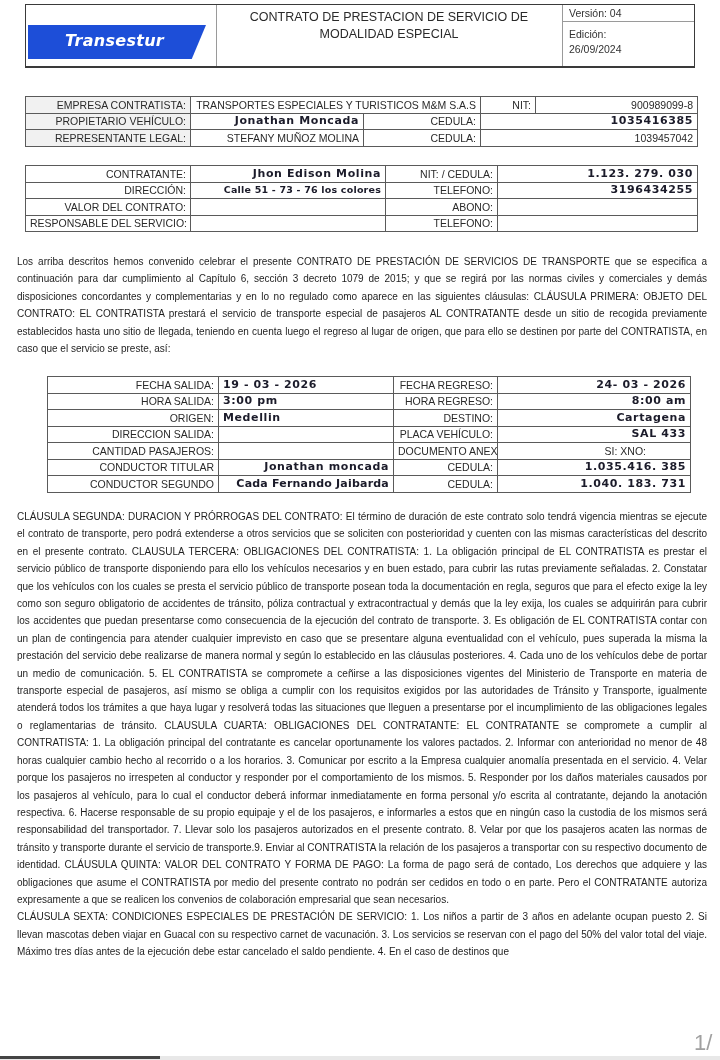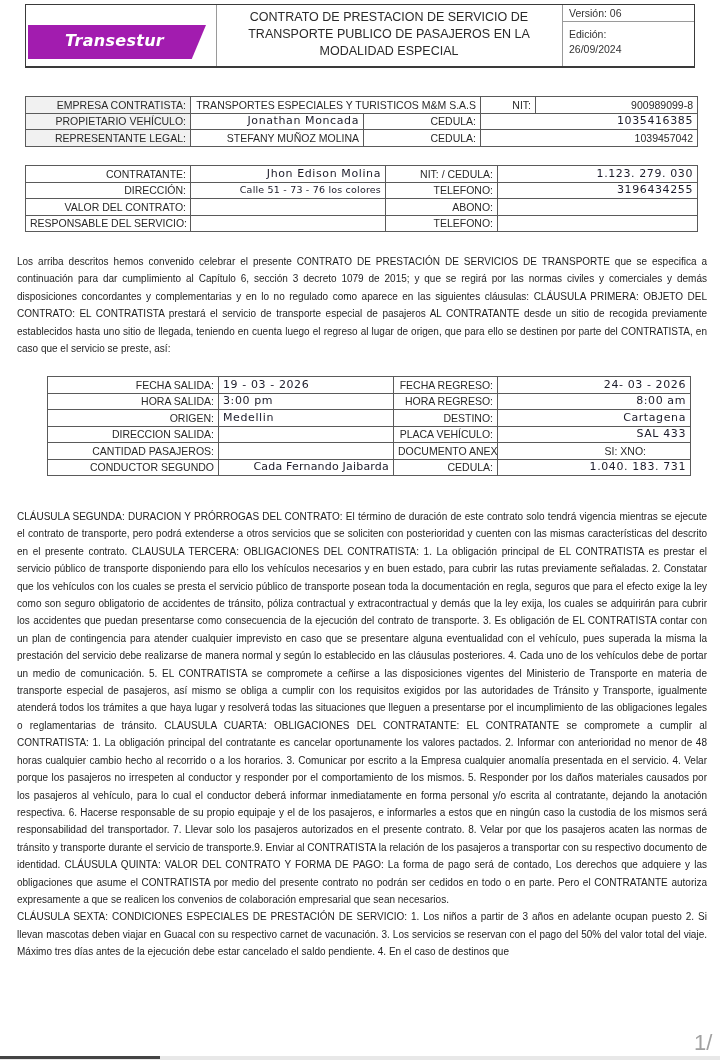--- a/index.html
+++ b/index.html
@@ -10,21 +10,21 @@
     color: #1e1e1e;
   }
   
   .hdr {
     position: absolute; left: 25px; top: 4px; width: 670px; height: 64px;
     border: 1.5px solid #3a3a3a; border-bottom-width: 2.5px; box-sizing: border-box;
   }
   .hdr .logo-cell { position: absolute; left: 0; top: 0; width: 190px; height: 100%; border-right: 1px solid #9a9a9a; }
   .hdr .logo {
     position: absolute; left: 2px; top: 20px; width: 178px; height: 34px;
-    background: #a21caf; clip-path: polygon(0 0, 100% 0, 92% 100%, 0 100%);
+    background: #1d4ed8; clip-path: polygon(0 0, 100% 0, 92% 100%, 0 100%);
   }
   .hdr .logo span {
     position: absolute; left: 37px; top: 6px; color: #fff;
     font-family: "DejaVu Sans", sans-serif; font-style: italic; font-weight: bold;
     font-size: 16px; letter-spacing: 0.3px;
   }
   .hdr .title-cell {
     position: absolute; left: 190px; top: 0; width: 347px; height: 100%;
     border-right: 1px solid #9a9a9a; text-align: center;
     font-size: 12.5px; line-height: 17px; padding-top: 4px; box-sizing: border-box; color: #2a2a2a;
@@ -40,21 +40,21 @@
     font-size: 10.5px; color: #2a2a2a;
   }
   table.form td {
     border: 1px solid #5a5a5a; padding: 0 4px; height: 15.5px;
     white-space: nowrap; overflow: hidden; line-height: 14px; text-align: right;
   }
   table.form td.lbl1 { background: #f1f1f1; }
   table.form { border: 1.5px solid #3a3a3a; }
   .hand {
     font-family: "DejaVu Sans", sans-serif; font-size: 11px; color: #1b1b2a;
-    letter-spacing: 0.6px; font-weight: normal;
+    letter-spacing: 0.6px; font-weight: bold;
   }
   .hand.c { text-align: left; }
 
   
   .para {
     position: absolute; left: 17px; width: 690px;
     font-size: 10px; line-height: 17.4px; color: #1e1e1e; text-align: justify;
   }
   .para p { margin: 0; }
   .pagenum {
@@ -70,25 +70,24 @@
 <body>
 
 <div class="hdr">
   <div class="logo-cell">
     <div class="logo">
       <span>Transestur</span>
     </div>
   </div>
   <div class="title-cell">
     <div>CONTRATO DE PRESTACION DE SERVICIO DE</div>
-    <div>TRANSPORTE PUBLICO DE PASAJEROS EN LA</div>
     <div>MODALIDAD ESPECIAL</div>
   </div>
   <div class="ver-cell">
-    <div class="ver-top">Versión: 06</div>
+    <div class="ver-top">Versión: 04</div>
     <div class="ver-bot">
       <div>Edición:</div>
       <div>26/09/2024</div>
     </div>
   </div>
 </div>
 
 <table class="form" style="left:25px; top:96px; width:672px;">
   <colgroup>
     <col style="width:165px">
@@ -193,20 +192,26 @@
   <tr>
     <td>CANTIDAD PASAJEROS:</td>
     <td></td>
     <td>DOCUMENTO ANEXO</td>
     <td>
       <span>SI: X</span>
       <span style="float:right; margin-right:40px">NO:</span>
     </td>
   </tr>
   <tr>
+    <td>CONDUCTOR TITULAR</td>
+    <td class="hand" style="padding-left:10px">Jonathan moncada</td>
+    <td>CEDULA:</td>
+    <td class="hand" style="padding-left:30px">1.035.416. 385</td>
+  </tr>
+  <tr>
     <td>CONDUCTOR SEGUNDO</td>
     <td class="hand" style="padding-left:4px;letter-spacing:0.2px">Cada Fernando Jaibarda</td>
     <td>CEDULA:</td>
     <td class="hand" style="padding-left:30px">1.040. 183. 731</td>
   </tr>
 </tbody>
   </table>
 
 <div class="para" style="top:508px;">
   <p>CLÁUSULA SEGUNDA: DURACION Y PRÓRROGAS DEL CONTRATO: El término de duración de este contrato solo tendrá vigencia mientras se ejecute el contrato de transporte, pero podrá extenderse a otros servicios que se soliciten con posterioridad y cuenten con las mismas características del descrito en el presente contrato. CLAUSULA TERCERA: OBLIGACIONES DEL CONTRATISTA: 1. La obligación principal de EL CONTRATISTA es prestar el servicio público de transporte disponiendo para ello los vehículos necesarios y en buen estado, para cubrir las rutas previamente señaladas. 2. Constatar que los vehículos con los cuales se presta el servicio público de transporte posean toda la documentación en regla, seguros que para el efecto exige la ley como son seguro obligatorio de accidentes de tránsito, póliza contractual y extracontractual y demás que la ley exija, los cuales se adquirirán para cubrir los accidentes que puedan presentarse como consecuencia de la ejecución del contrato de transporte. 3. Es obligación de EL CONTRATISTA contar con un plan de contingencia para atender cualquier imprevisto en caso que se presentare alguna eventualidad con el vehículo, pues superada la misma la prestación del servicio debe realizarse de manera normal y según lo establecido en las cláusulas posteriores. 4. Cada uno de los vehículos debe de portar un medio de comunicación. 5. EL CONTRATISTA se compromete a ceñirse a las disposiciones vigentes del Ministerio de Transporte en materia de transporte especial de pasajeros, así mismo se obliga a cumplir con los requisitos exigidos por las autoridades de Tránsito y Transporte, igualmente atenderá todos los trámites a que haya lugar y resolverá todas las situaciones que lleguen a presentarse por el incumplimiento de las obligaciones legales o reglamentarias de tránsito. CLAUSULA CUARTA: OBLIGACIONES DEL CONTRATANTE: EL CONTRATANTE se compromete a cumplir al CONTRATISTA: 1. La obligación principal del contratante es cancelar oportunamente los valores pactados. 2. Informar con anterioridad no menor de 48 horas cualquier cambio hecho al recorrido o a los horarios. 3. Comunicar por escrito a la Empresa cualquier anomalía presentada en el servicio. 4. Velar porque los pasajeros no irrespeten al conductor y responder por el comportamiento de los mismos. 5. Responder por los daños materiales causados por los pasajeros al vehículo, para lo cual el conductor deberá informar inmediatamente en forma personal y/o escrita al contratante, dejando la anotación respectiva. 6. Hacerse responsable de su propio equipaje y el de los pasajeros, e informarles a estos que en ningún caso la custodia de los mismos será responsabilidad del transportador. 7. Llevar solo los pasajeros autorizados en el presente contrato. 8. Velar por que los pasajeros acaten las normas de tránsito y transporte durante el servicio de transporte.9. Enviar al CONTRATISTA la relación de los pasajeros a transportar con su respectivo documento de identidad. CLÁUSULA QUINTA: VALOR DEL CONTRATO Y FORMA DE PAGO: La forma de pago será de contado, Los derechos que adquiere y las obligaciones que asume el CONTRATISTA por medio del presente contrato no podrán ser cedidos en todo o en parte. Pero el CONTRATANTE autoriza expresamente a que se realicen los convenios de colaboración empresarial que sean necesarios.</p>

